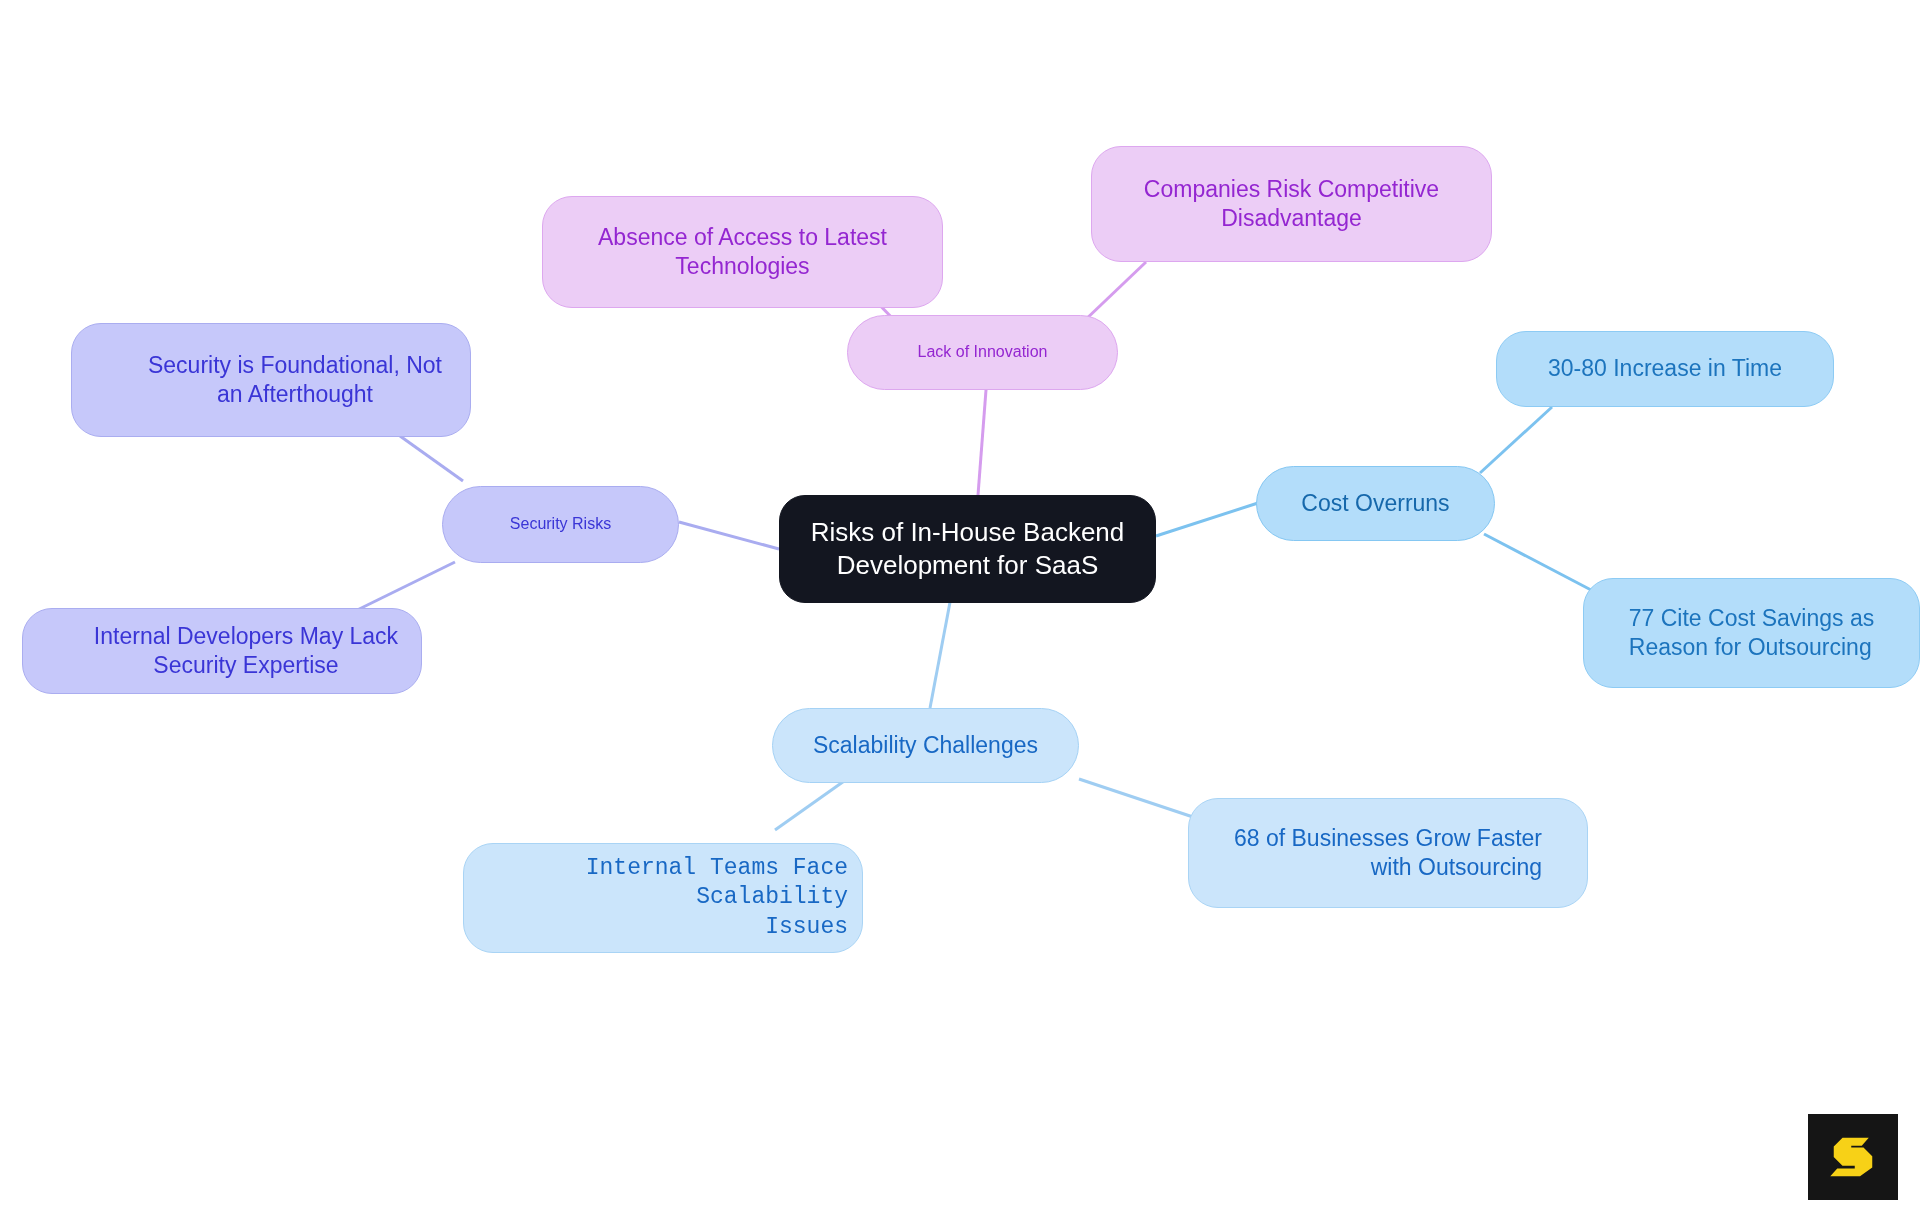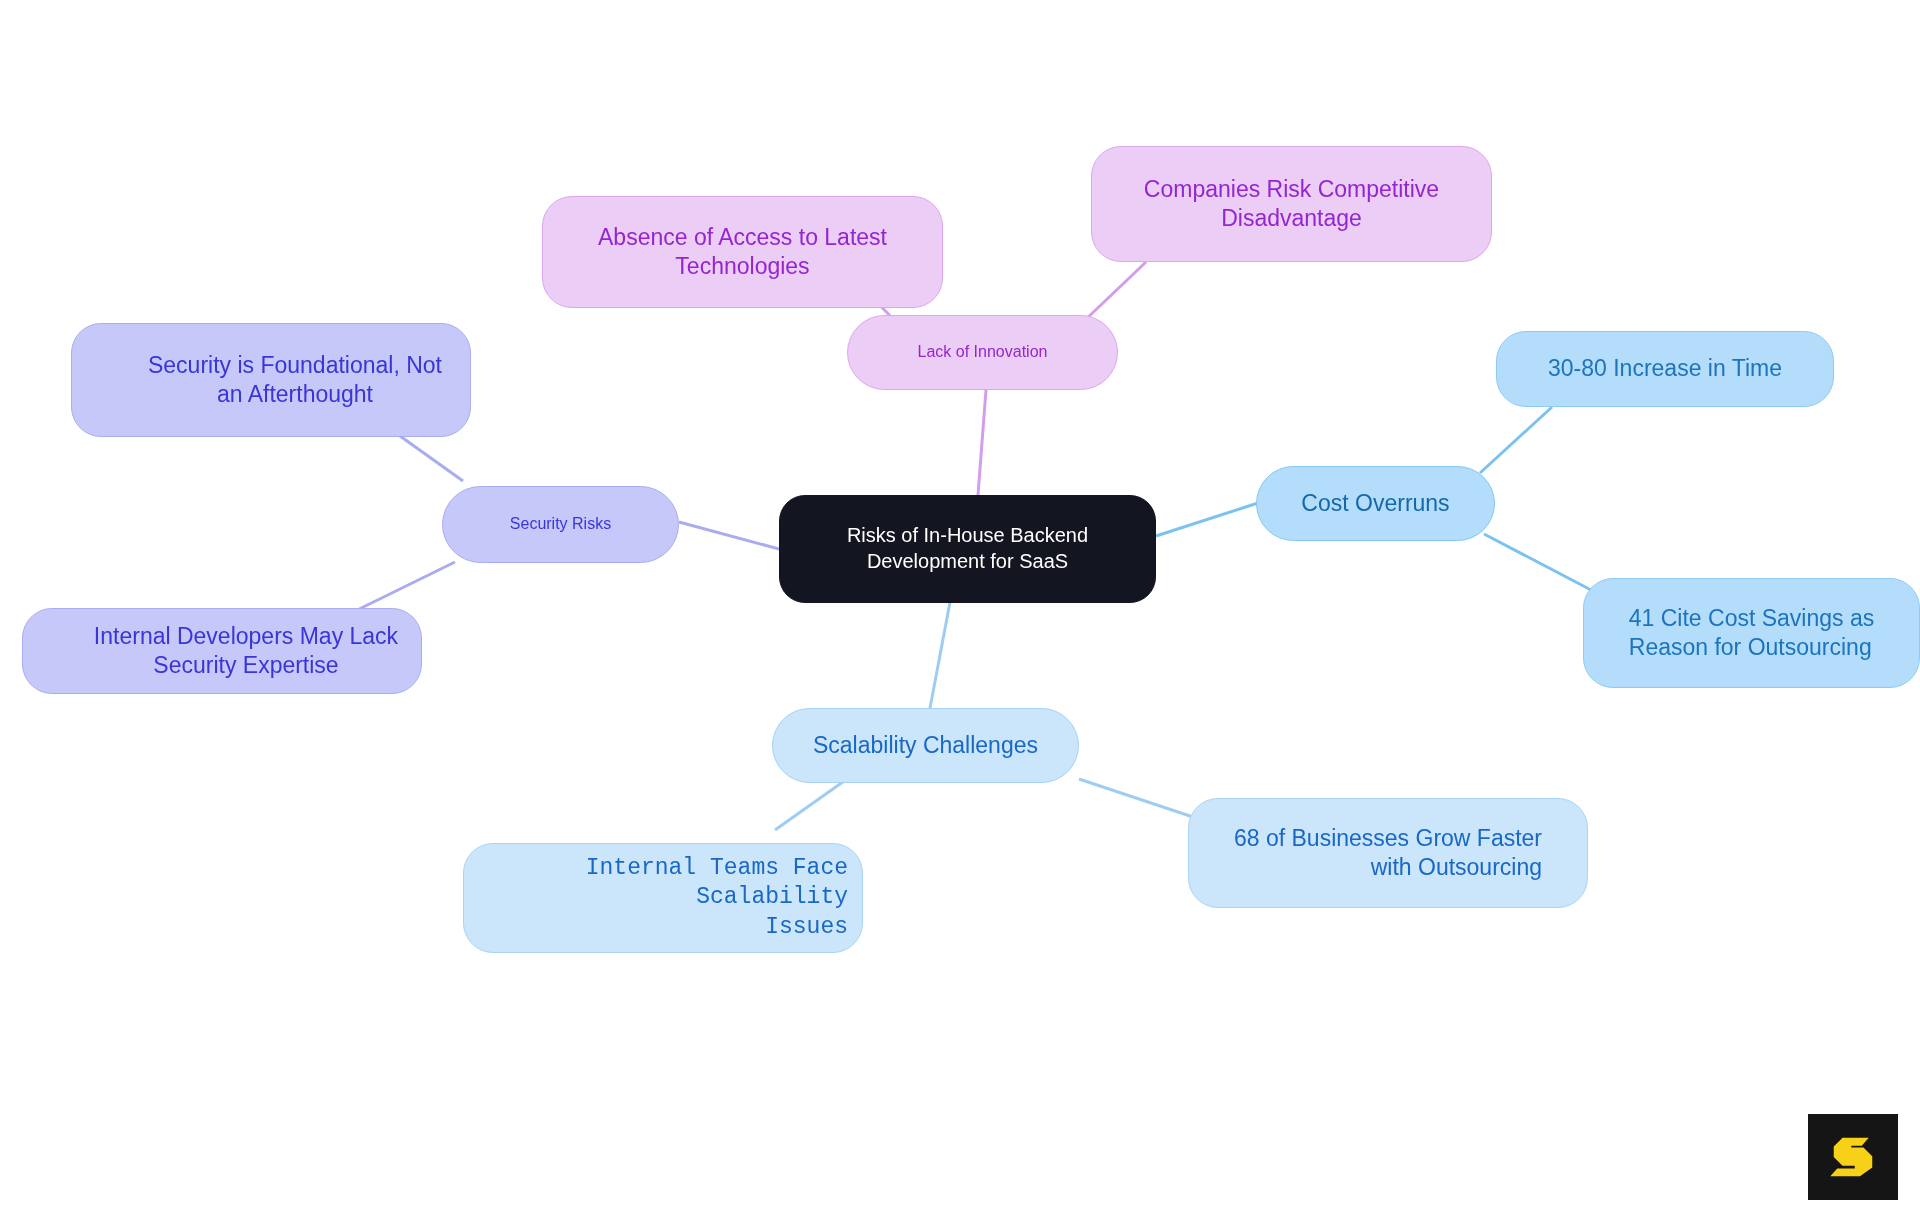--- a/index.html
+++ b/index.html
@@ -40,21 +40,21 @@
   .node .label {
     display: block;
     padding: 0 14px;
     white-space: pre-line;
   }
   .node.root {
     background: #131620;
     border-color: #131620;
     color: #ffffff;
     border-radius: 26px;
-    font-size: 20px;
+    font-size: 26px;
   }
   .node.branch-security {
     background: #c6c8fa;
     border-color: #a9acf0;
     color: #3a35d6;
     border-radius: 44px;
     font-size: 16px;
   }
   .node.leaf-security {
     background: #c6c8fa;
@@ -185,21 +185,21 @@
 
   <div class="node branch-cost" style="left:1256px; top:466px; width:239px; height:75px;">
     <span class="label">Cost Overruns</span>
   </div>
 
   <div class="node leaf-cost" style="left:1496px; top:331px; width:338px; height:76px;">
     <span class="label">30-80 Increase in Time</span>
   </div>
 
   <div class="node leaf-cost align-left" style="left:1583px; top:578px; width:337px; height:110px;">
-    <span class="label">41 Cite Cost Savings as
+    <span class="label">77 Cite Cost Savings as
 Reason for Outsourcing</span>
   </div>
 
   <div class="node branch-scalability" style="left:772px; top:708px; width:307px; height:75px;">
     <span class="label">Scalability Challenges</span>
   </div>
 
   <div class="node leaf-scalability" style="left:463px; top:843px; width:400px; height:110px;font-family:Liberation Mono, monospace;">
     <span class="label">Internal Teams Face Scalability
 Issues</span>

